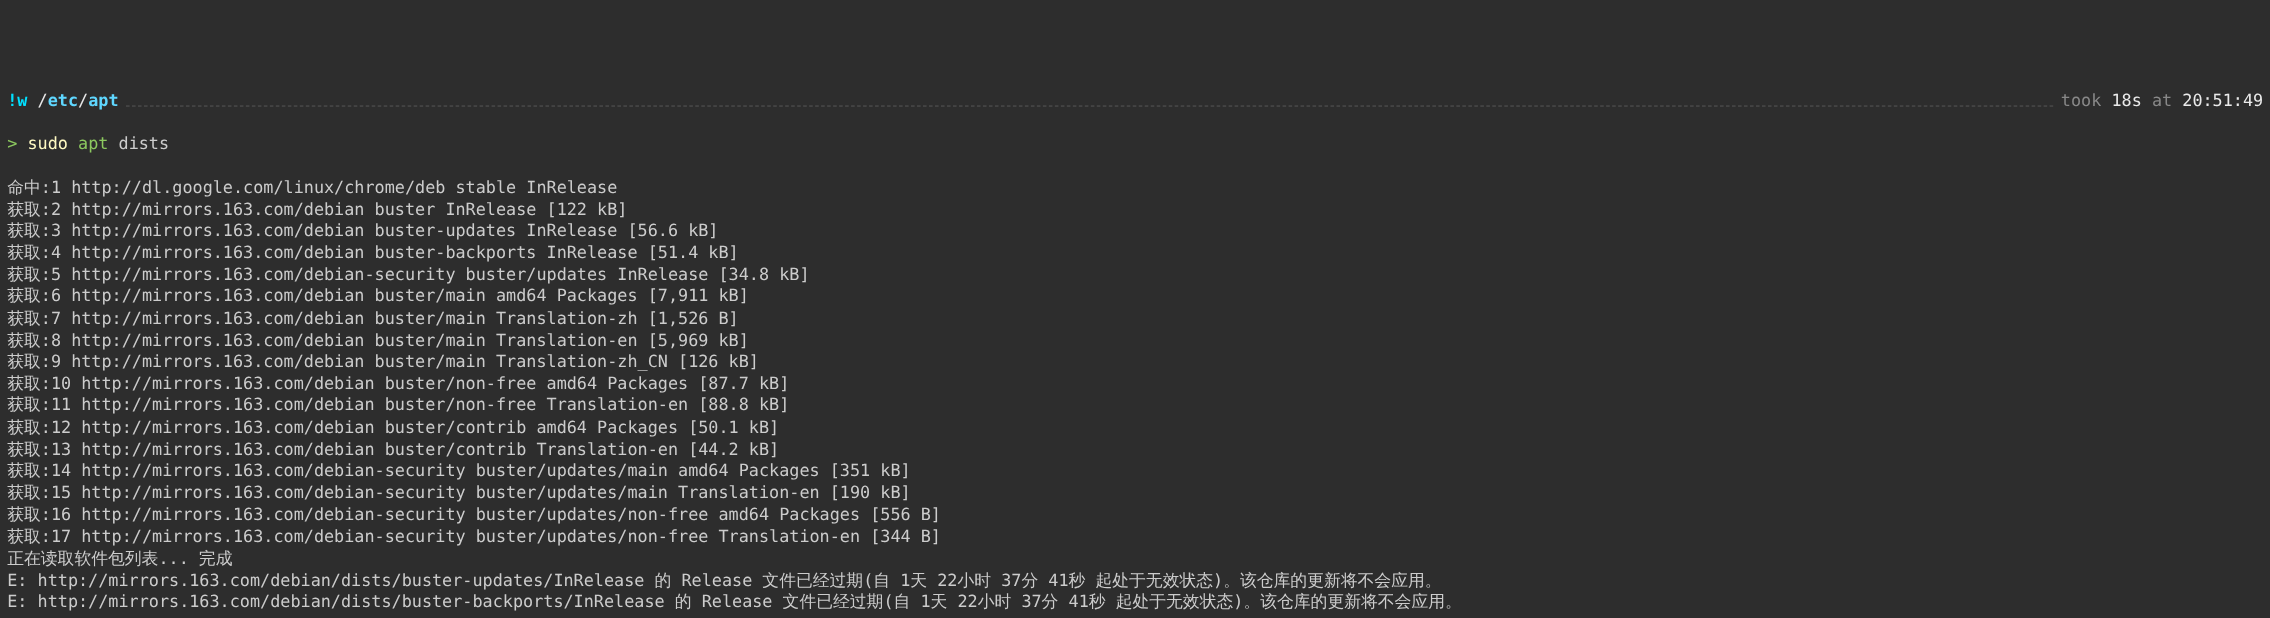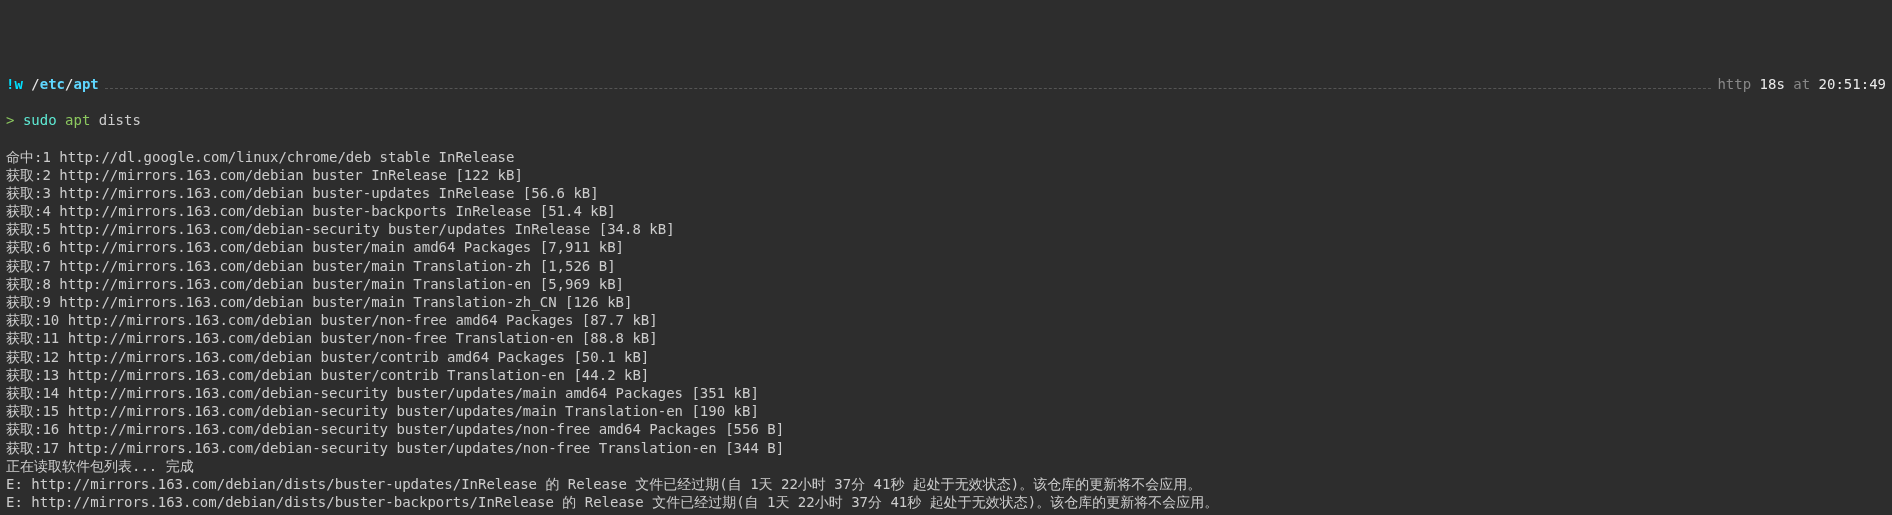--- a/index.html
+++ b/index.html
@@ -26,30 +26,30 @@
       content: "";
       display: block;
       border-top: 1px dashed #555;
       margin-top: 0.6em;
     }
     .right { flex: 0 0 auto; color: #888; }
     .cyan { color: #00e0ff; font-weight: bold; }
     .cyan2 { color: #5fd7ff; font-weight: bold; }
     .white { color: #eaeaea; }
     .green { color: #8cc85f; }
-    .red { color: #5eead4; }
+    .red { color: #fef9c3; }
     .line { display:block; }
   </style>
 </head>
 <body>
 
 
 
 <div class="header">
   <span class="left"><span class="cyan">!w</span><span> </span><span class="white">/</span><span class="cyan2">etc</span><span class="white">/</span><span class="cyan2">apt</span></span>
   <span class="dashfill"></span>
-  <span class="right"><span>http</span> <span class="white">18s</span> <span>at</span> <span class="white">20:51:49</span></span>
+  <span class="right"><span>took</span> <span class="white">18s</span> <span>at</span> <span class="white">20:51:49</span></span>
 </div>
 <span class="line"><span class="green">&gt;</span> <span class="red">sudo</span> <span class="green">apt</span> <span>dists</span></span>
 <div id="out"><span class="line">命中:1 http://dl.google.com/linux/chrome/deb stable InRelease</span><span class="line">获取:2 http://mirrors.163.com/debian buster InRelease [122 kB]</span><span class="line">获取:3 http://mirrors.163.com/debian buster-updates InRelease [56.6 kB]</span><span class="line">获取:4 http://mirrors.163.com/debian buster-backports InRelease [51.4 kB]</span><span class="line">获取:5 http://mirrors.163.com/debian-security buster/updates InRelease [34.8 kB]</span><span class="line">获取:6 http://mirrors.163.com/debian buster/main amd64 Packages [7,911 kB]</span><span class="line">获取:7 http://mirrors.163.com/debian buster/main Translation-zh [1,526 B]</span><span class="line">获取:8 http://mirrors.163.com/debian buster/main Translation-en [5,969 kB]</span><span class="line">获取:9 http://mirrors.163.com/debian buster/main Translation-zh_CN [126 kB]</span><span class="line">获取:10 http://mirrors.163.com/debian buster/non-free amd64 Packages [87.7 kB]</span><span class="line">获取:11 http://mirrors.163.com/debian buster/non-free Translation-en [88.8 kB]</span><span class="line">获取:12 http://mirrors.163.com/debian buster/contrib amd64 Packages [50.1 kB]</span><span class="line">获取:13 http://mirrors.163.com/debian buster/contrib Translation-en [44.2 kB]</span><span class="line">获取:14 http://mirrors.163.com/debian-security buster/updates/main amd64 Packages [351 kB]</span><span class="line">获取:15 http://mirrors.163.com/debian-security buster/updates/main Translation-en [190 kB]</span><span class="line">获取:16 http://mirrors.163.com/debian-security buster/updates/non-free amd64 Packages [556 B]</span><span class="line">获取:17 http://mirrors.163.com/debian-security buster/updates/non-free Translation-en [344 B]</span><span class="line">正在读取软件包列表... 完成</span><span class="line">E: http://mirrors.163.com/debian/dists/buster-updates/InRelease 的 Release 文件已经过期(自 1天 22小时 37分 41秒 起处于无效状态)。该仓库的更新将不会应用。</span><span class="line">E: http://mirrors.163.com/debian/dists/buster-backports/InRelease 的 Release 文件已经过期(自 1天 22小时 37分 41秒 起处于无效状态)。该仓库的更新将不会应用。</span></div>
 
 
 
 
 </body></html>

